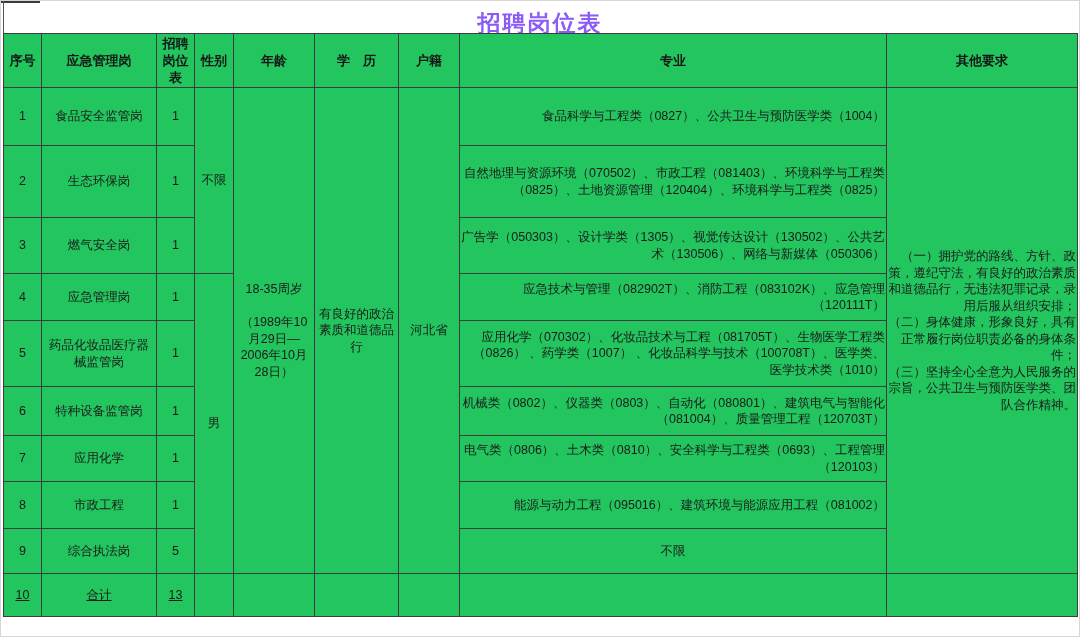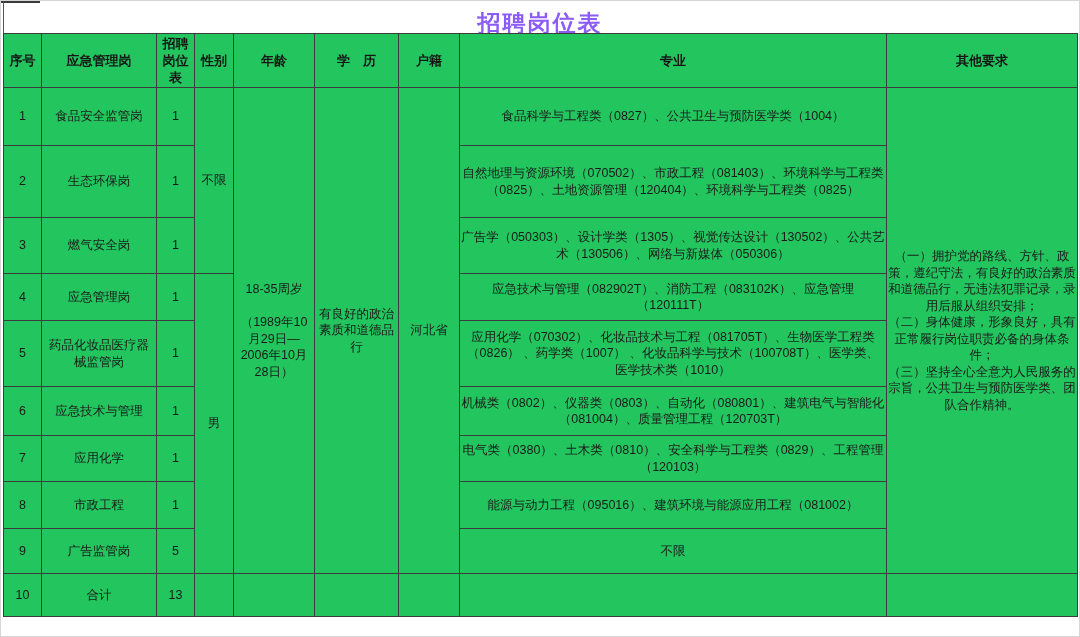--- a/index.html
+++ b/index.html
@@ -35,25 +35,25 @@
   thead tr { height:44px; }
   tbody tr:nth-child(1)  { height:58px; }
   tbody tr:nth-child(2)  { height:72px; }
   tbody tr:nth-child(3)  { height:56px; }
   tbody tr:nth-child(4)  { height:47px; }
   tbody tr:nth-child(5)  { height:66px; }
   tbody tr:nth-child(6)  { height:49px; }
   tbody tr:nth-child(7)  { height:46px; }
   tbody tr:nth-child(8)  { height:47px; }
   tbody tr:nth-child(9)  { height:45px; }
-  tbody tr:nth-child(10) { height:43px; }
+  tbody tr:nth-child(10) { height:43px;text-decoration:underline; }
   .c { text-align:center; }
-  .specialty { text-align:center; padding:4px 6px; }
+  .specialty { text-align:right; padding:4px 6px; }
   .specialty.c { text-align:center; }
-  .other-cell { text-align:center; padding:4px 7px; }
+  .other-cell { text-align:right; padding:4px 7px; }
   .age-gap { height:17px; }
 </style>
 </head>
 <body>
 
 <div class="page">
   <div class="top-left-seg"></div>
   <div class="title-left-edge"></div>
   <div class="doc-title">招聘岗位表</div>
   <div class="green-strip" style="background: rgb(88, 162, 76);"></div>
@@ -123,39 +123,39 @@
           <td class="specialty">应急技术与管理（082902T）、消防工程（083102K）、应急管理（120111T）</td>
         </tr>
         <tr>
           <td class="c">5</td>
           <td class="c">药品化妆品医疗器械监管岗</td>
           <td class="c">1</td>
           <td class="specialty">应用化学（070302）、化妆品技术与工程（081705T）、生物医学工程类（0826） 、药学类（1007） 、化妆品科学与技术（100708T）、医学类、医学技术类（1010）</td>
         </tr>
         <tr>
           <td class="c">6</td>
-          <td class="c">应急技术与管理</td>
+          <td class="c">特种设备监管岗</td>
           <td class="c">1</td>
           <td class="specialty">机械类（0802）、仪器类（0803）、自动化（080801）、建筑电气与智能化（081004）、质量管理工程（120703T）</td>
         </tr>
         <tr>
           <td class="c">7</td>
           <td class="c">应用化学</td>
           <td class="c">1</td>
-          <td class="specialty">电气类（0380）、土木类（0810）、安全科学与工程类（0829）、工程管理（120103）</td>
+          <td class="specialty">电气类（0806）、土木类（0810）、安全科学与工程类（0693）、工程管理（120103）</td>
         </tr>
         <tr>
           <td class="c">8</td>
           <td class="c">市政工程</td>
           <td class="c">1</td>
           <td class="specialty">能源与动力工程（095016）、建筑环境与能源应用工程（081002）</td>
         </tr>
         <tr>
           <td class="c">9</td>
-          <td class="c">广告监管岗</td>
+          <td class="c">综合执法岗</td>
           <td class="c">5</td>
           <td class="specialty c">不限</td>
         </tr>
         <tr>
           <td class="c">10</td>
           <td class="c">合计</td>
           <td class="c">13</td>
           <td class="c"></td>
           <td class="c"></td>
           <td class="c"></td>

